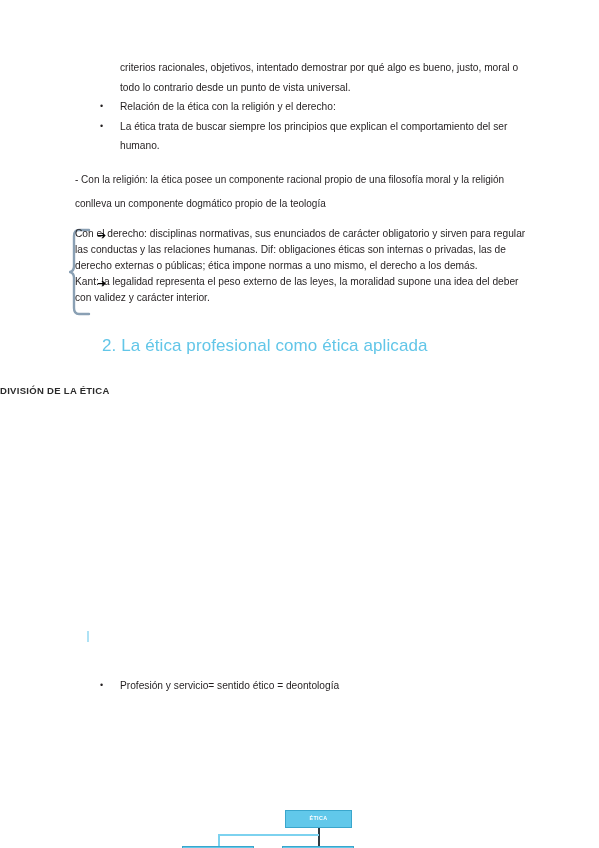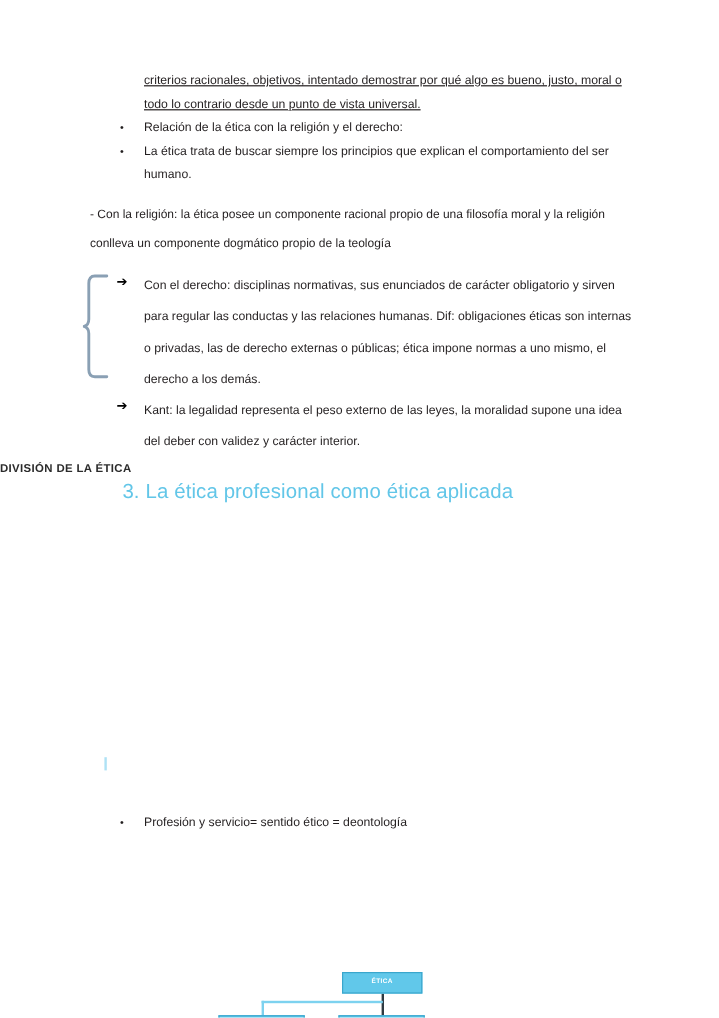--- a/index.html
+++ b/index.html
@@ -28,21 +28,20 @@
     left: 75px;
     top: 58px;
     width: 455px;
   }
 
   .para-cont {
     font-size: 10.2px;
     line-height: 19.5px;
     margin-left: 45px;
     color: #231f20;
-    text-decoration: underline;
   }
 
   ul.bullets {
     list-style: none;
     margin: 0;
     padding: 0;
   }
   ul.bullets > li {
     position: relative;
     padding-left: 45px;
@@ -85,23 +84,22 @@
     color: #8aa0b4;
   }
   .arrow-list {
     list-style: none;
     margin: 0;
     padding: 0;
     margin-left: 0;
   }
   .arrow-list > li {
     position: relative;
-    padding-left: 45px;
     font-size: 10.2px;
-    line-height: 26px;
+    line-height: 16px;
     color: #231f20;
   }
   .arrow-list > li::before {
     content: "\2794";
     position: absolute;
     left: 22px;
     top: 0;
     font-size: 11px;
     line-height: 19.5px;
     color: #000000;
@@ -200,21 +198,21 @@
     <div class="brace-block">
       <svg class="brace" viewBox="0 0 22 88" aria-hidden="true">
         <path d="M20 2 L10 2 Q5 2 5 8 L5 38 Q5 43 1 44 Q5 45 5 50 L5 80 Q5 86 10 86 L20 86" fill="none" stroke="#8aa0b4" stroke-width="2.4" stroke-linecap="round" stroke-linejoin="round"></path>
       </svg>
       <ul class="arrow-list">
         <li>Con el derecho: disciplinas normativas, sus enunciados de carácter obligatorio y sirven para regular las conductas y las relaciones humanas. Dif: obligaciones éticas son internas o privadas, las de derecho externas o públicas; ética impone normas a uno mismo, el derecho a los demás.</li>
         <li>Kant: la legalidad representa el peso externo de las leyes, la moralidad supone una idea del deber con validez y carácter interior.</li>
       </ul>
     </div>
 
-    <h2 class="section-heading">3. La ética profesional como ética aplicada</h2>
+    <h2 class="section-heading">2. La ética profesional como ética aplicada</h2>
   </div>
 
   <div class="diagram">
 
     <div class="diagram-title">DIVISIÓN DE LA ÉTICA</div>
 
     <div class="conn v dark" style="left:318px; top:443px; height:18px;"></div>
 
     <div class="conn h" style="left:218px; top:449px; width:101px;"></div>
     <div class="conn v" style="left:218px; top:449px; height:12px;"></div>

